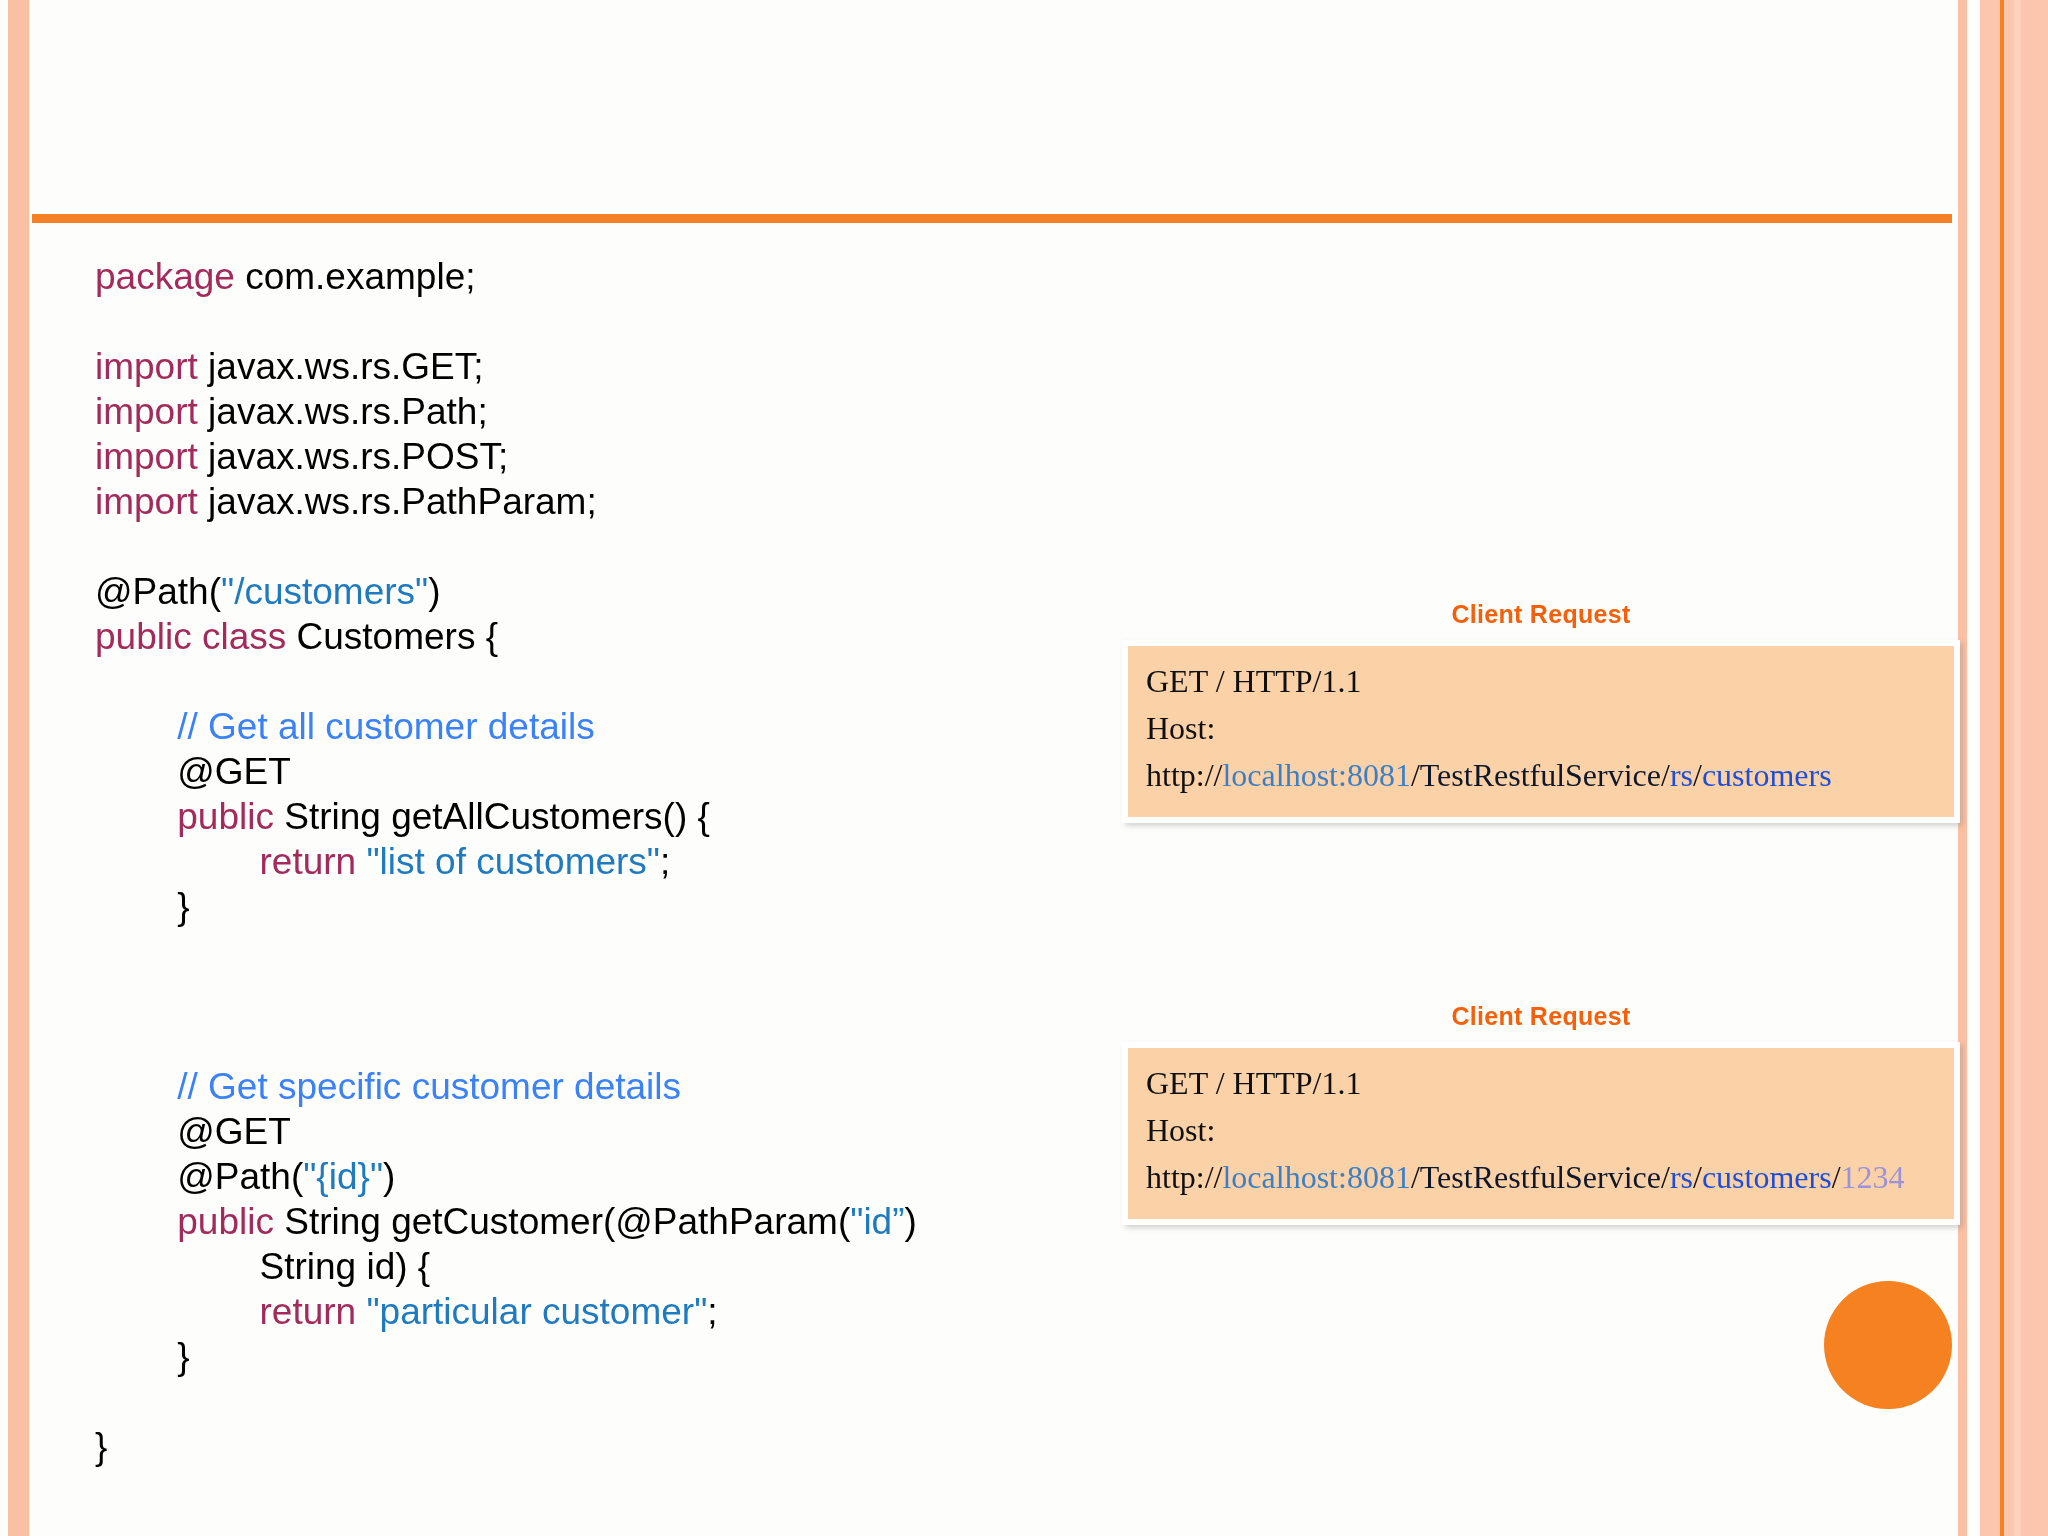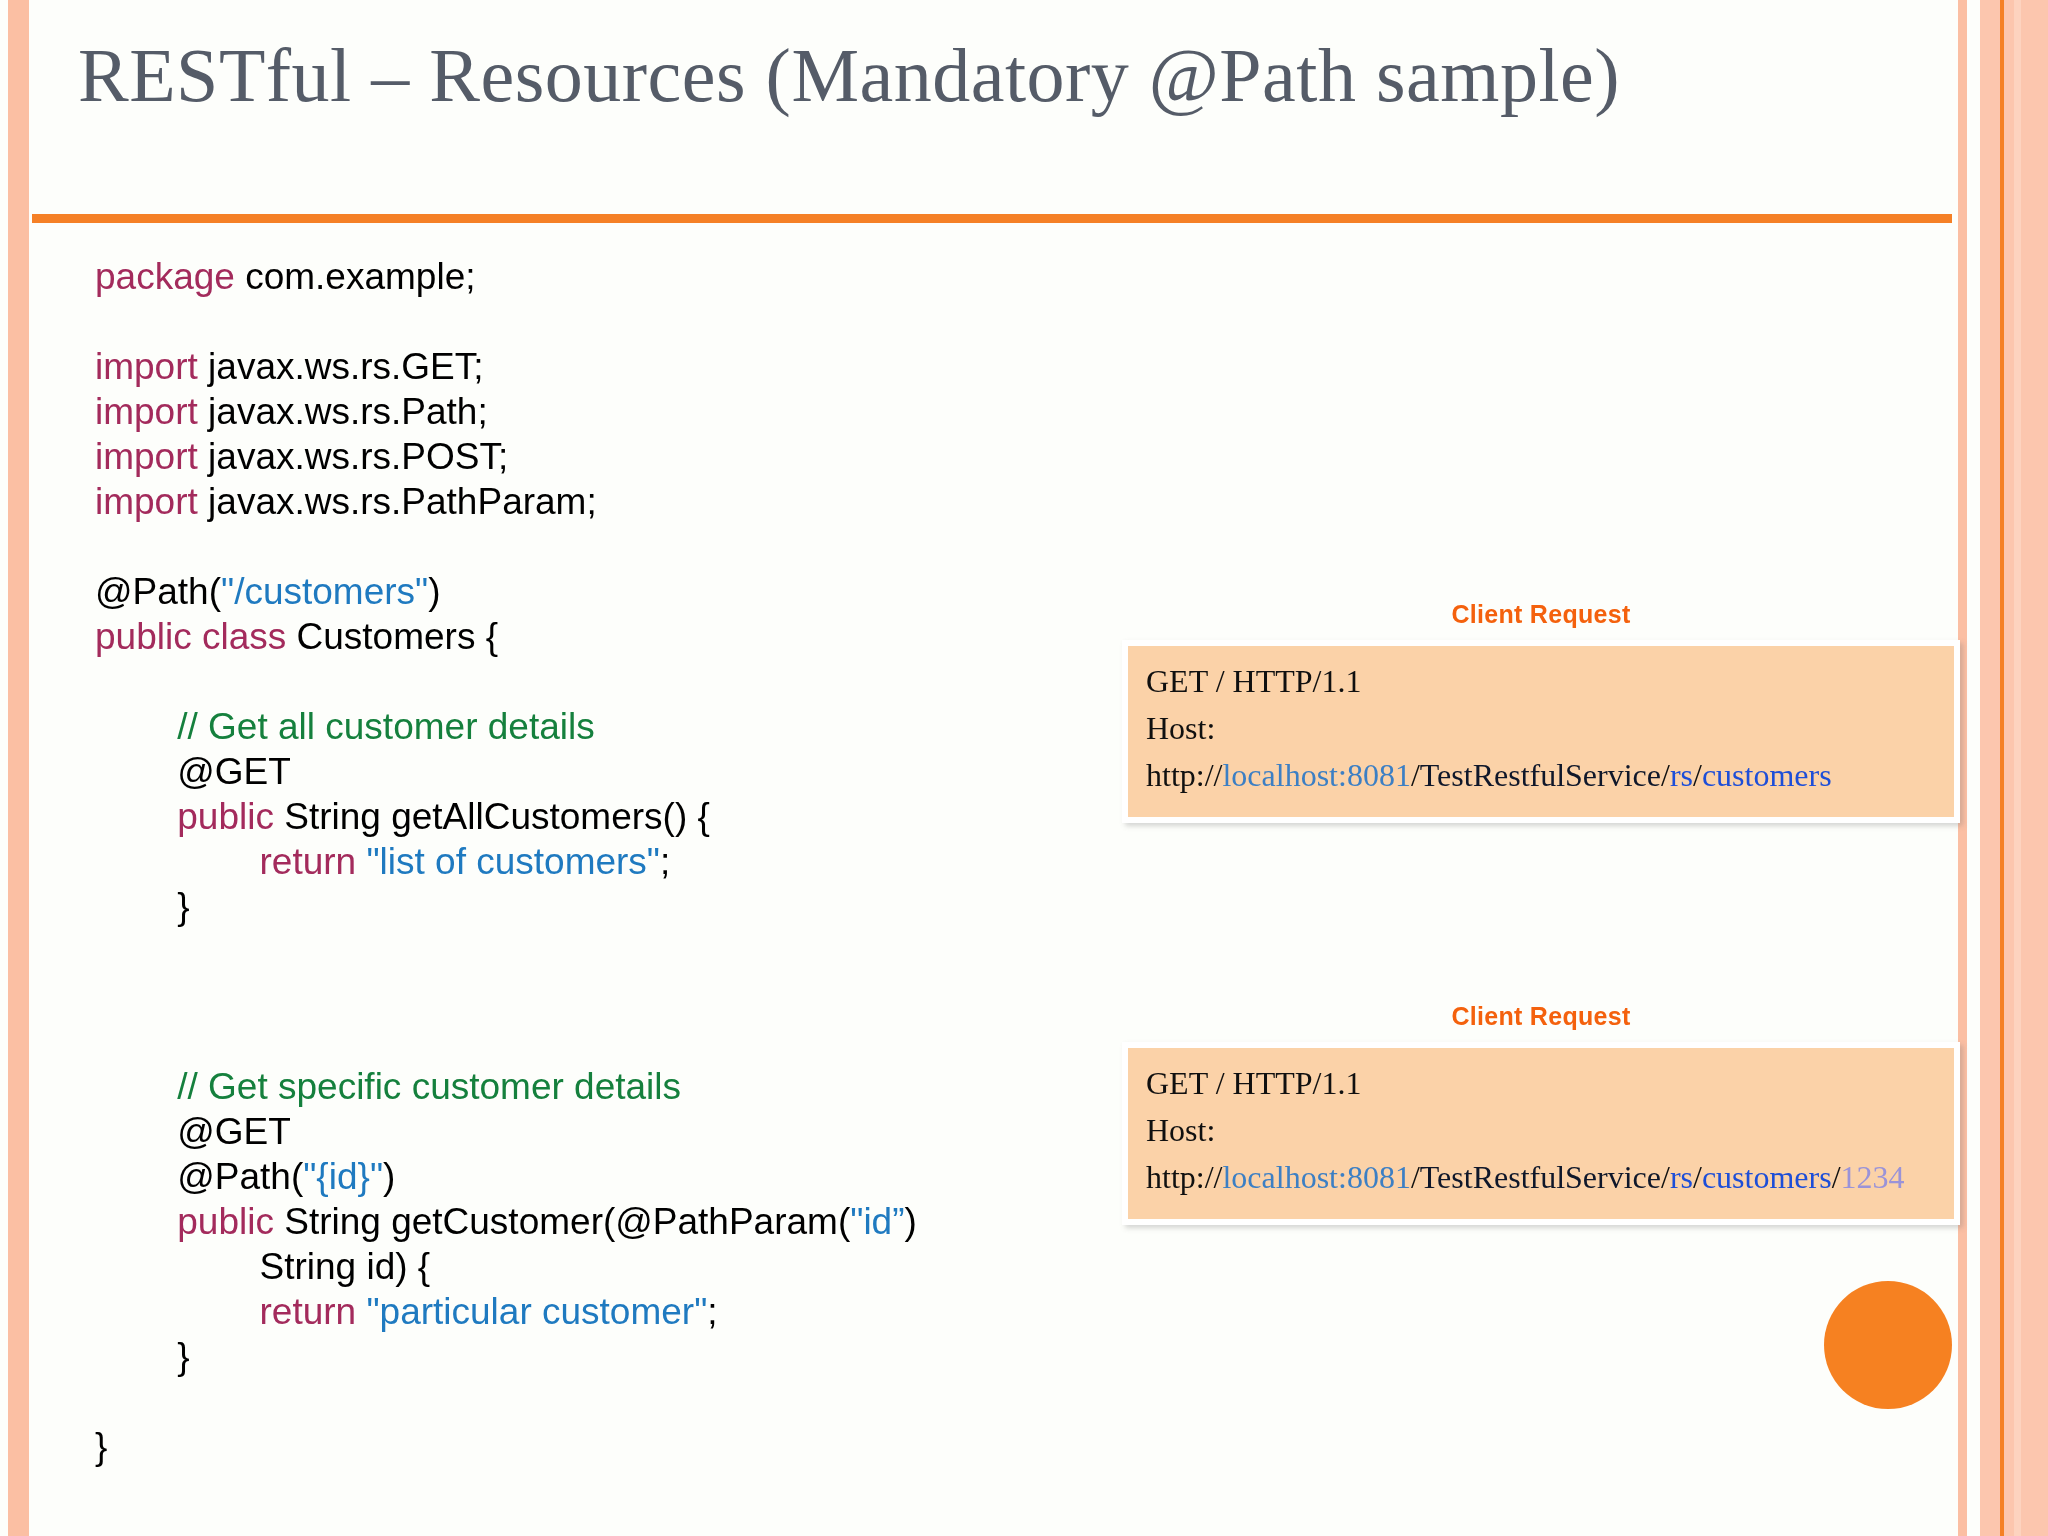--- a/index.html
+++ b/index.html
@@ -77,21 +77,21 @@
     line-height: 45px;
     color: #000000;
     white-space: pre;
   }
   .code-line { height: 45px; white-space: pre; }
   .code-line.blank { height: 45px; }
 
   .kw      { color: #a32b5c; }
   .plain   { color: #000000; }
   .str     { color: #1f7ac0; }
-  .cmt     { color: #15803d; }
+  .cmt     { color: #3b82f6; }
 
   
   .req-block { position: absolute; }
   .req-title {
     font-family: "Liberation Sans", sans-serif;
     font-size: 25px;
     font-weight: bold;
     color: #f4610d;
     text-align: center;
     width: 100%;
@@ -138,21 +138,20 @@
 
   <div class="stripe stripe-left"></div>
   <div class="stripe stripe-r1"></div>
   <div class="stripe stripe-r2"></div>
   <div class="stripe stripe-r3"></div>
   <div class="stripe stripe-r4"></div>
   <div class="stripe stripe-r5"></div>
   <div class="stripe stripe-r6"></div>
 
   <div id="title-area">
-    <div id="page-title">RESTful – Resources (Mandatory @Path sample)</div>
     <div id="title-rule"></div>
   </div>
 
   <div id="code-panel"><div class="code-line"><span class="kw">package </span><span class="plain">com.example;</span></div><div class="code-line blank">&nbsp;</div><div class="code-line"><span class="kw">import </span><span class="plain">javax.ws.rs.GET;</span></div><div class="code-line"><span class="kw">import </span><span class="plain">javax.ws.rs.Path;</span></div><div class="code-line"><span class="kw">import </span><span class="plain">javax.ws.rs.POST;</span></div><div class="code-line"><span class="kw">import </span><span class="plain">javax.ws.rs.PathParam;</span></div><div class="code-line blank">&nbsp;</div><div class="code-line"><span class="plain">@Path(</span><span class="str">"/customers"</span><span class="plain">)</span></div><div class="code-line"><span class="kw">public class </span><span class="plain">Customers {</span></div><div class="code-line blank">&nbsp;</div><div class="code-line"><span class="cmt">        // Get all customer details</span></div><div class="code-line"><span class="plain">        @GET</span></div><div class="code-line"><span class="kw">        public </span><span class="plain">String getAllCustomers() {</span></div><div class="code-line"><span class="kw">                return </span><span class="str">"list of customers"</span><span class="plain">;</span></div><div class="code-line"><span class="plain">        }</span></div><div class="code-line blank">&nbsp;</div><div class="code-line blank">&nbsp;</div><div class="code-line blank">&nbsp;</div><div class="code-line"><span class="cmt">        // Get specific customer details</span></div><div class="code-line"><span class="plain">        @GET</span></div><div class="code-line"><span class="plain">        @Path(</span><span class="str">"{id}"</span><span class="plain">)</span></div><div class="code-line"><span class="kw">        public </span><span class="plain">String getCustomer(@PathParam(</span><span class="str">"id”</span><span class="plain">)</span></div><div class="code-line"><span class="plain">                String id) {</span></div><div class="code-line"><span class="kw">                return </span><span class="str">"particular customer"</span><span class="plain">;</span></div><div class="code-line"><span class="plain">        }</span></div><div class="code-line blank">&nbsp;</div><div class="code-line"><span class="plain">}</span></div></div>
 
   <div class="req-block" id="req-1">
     <div class="req-title">Client Request</div>
     <div class="req-box"><span class="c-black">GET / HTTP/1.1
 Host:
 http://</span><span class="c-blue">localhost:8081</span><span class="c-black">/</span><span class="c-green">TestRestfulService</span><span class="c-black">/</span><span class="c-red">rs</span><span class="c-black">/</span><span class="c-red">customers</span></div>

